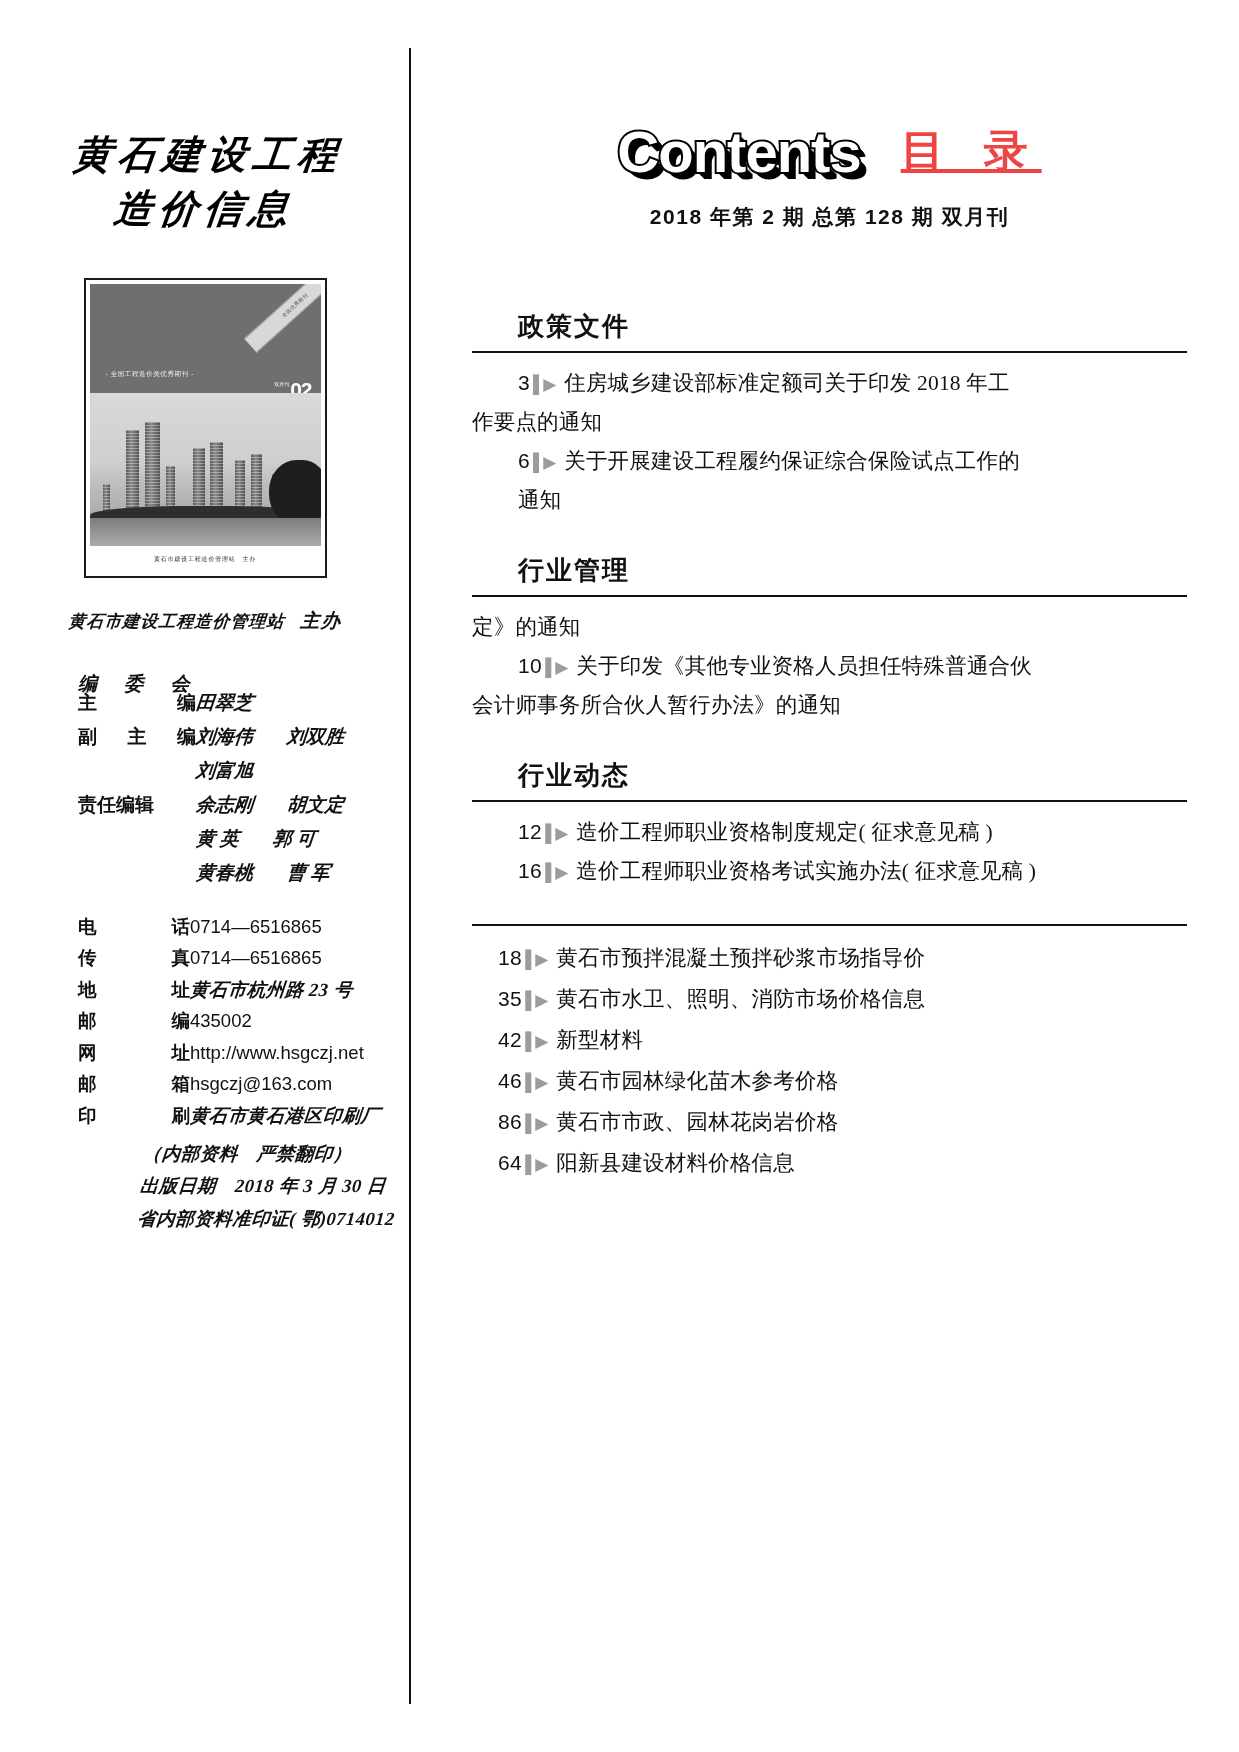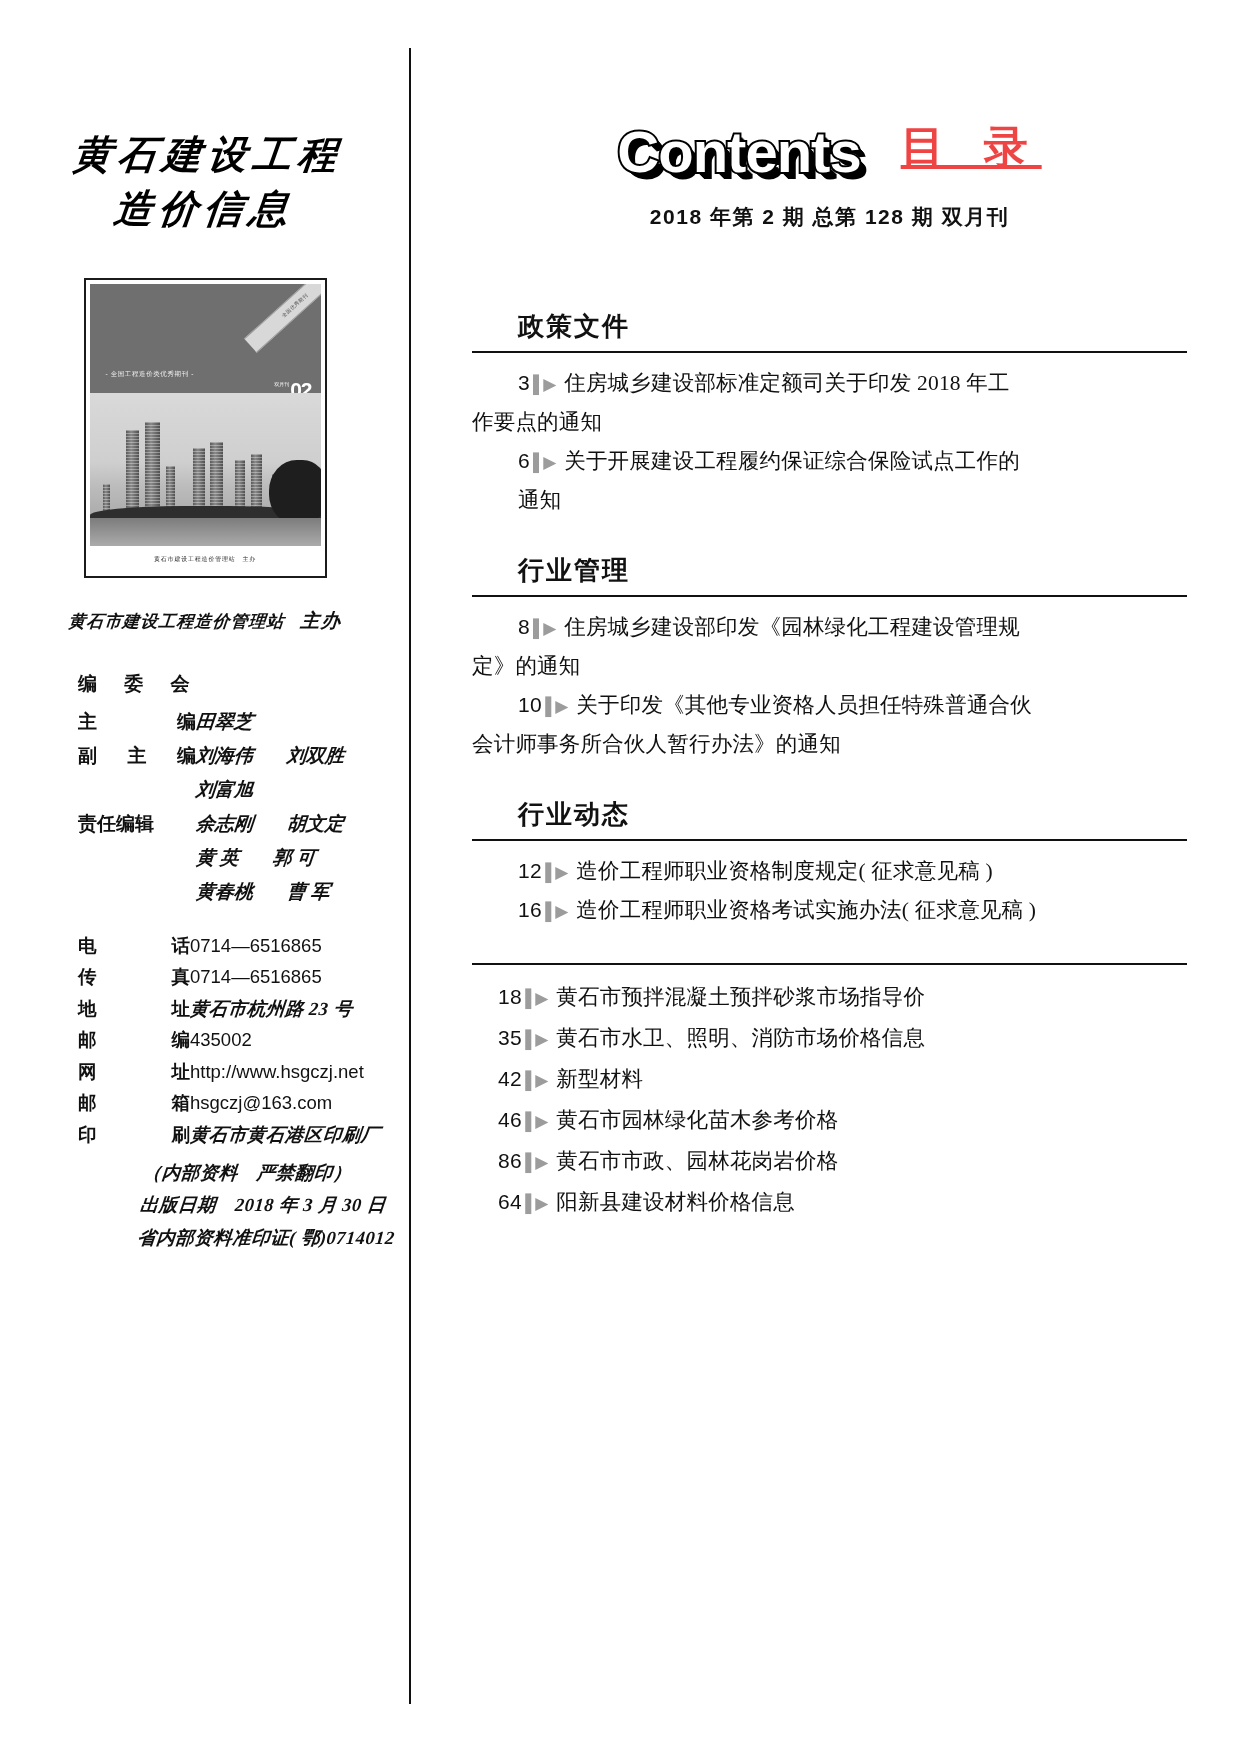--- a/index.html
+++ b/index.html
@@ -227,22 +227,22 @@
   
   .board {
     margin: 40px 0 0 78px;
     font-size: 19px;
     line-height: 1.0;
   }
   .board-title {
     font-weight: 700;
     letter-spacing: 11px;
     font-size: 19px;
-    margin-bottom: 19px;
-    font-family: "Liberation Sans", sans-serif;
+    font-family: "Liberation Sans", sans-serif;
+    font-style: italic;
   }
   .brow {
     display: flex;
     align-items: baseline;
     margin-bottom: 15px;
   }
   .brow .lbl {
     width: 118px;
     flex: 0 0 118px;
     font-weight: 700;
@@ -315,21 +315,21 @@
   }
 
   
   .right-col {
     flex: 1;
     padding: 118px 52px 0 62px;
     box-sizing: border-box;
   }
   .toc-head {
     display: flex;
-    align-items: flex-start;
+    align-items: center;
     justify-content: center;
     gap: 40px;
   }
   .contents-word {
     font-family: "Liberation Sans", sans-serif;
     font-weight: 700;
     font-size: 58px;
     letter-spacing: -1px;
     color: #ffffff;
     -webkit-text-stroke: 4px #000;
@@ -592,23 +592,20 @@
         <span class="pg">6</span><span class="mk">▌▶</span><span class="txt">关于开展建设工程履约保证综合保险试点工作的</span>
       </div>
       <div class="entry noind" style="text-indent:46px">
         <span class="txt">通知</span>
       </div>
     </div>
 
     <div class="section">
       <div class="sec-title">行业管理</div>
       <div class="sec-rule"></div>
-      <div class="entry">
-        <span class="pg">8</span><span class="mk">▌▶</span><span class="txt">住房城乡建设部印发《园林绿化工程建设管理规</span>
-      </div>
       <div class="entry noind">
         <span class="txt">定》的通知</span>
       </div>
       <div class="entry">
         <span class="pg">10</span><span class="mk">▌▶</span><span class="txt">关于印发《其他专业资格人员担任特殊普通合伙</span>
       </div>
       <div class="entry noind">
         <span class="txt">会计师事务所合伙人暂行办法》的通知</span>
       </div>
     </div>

